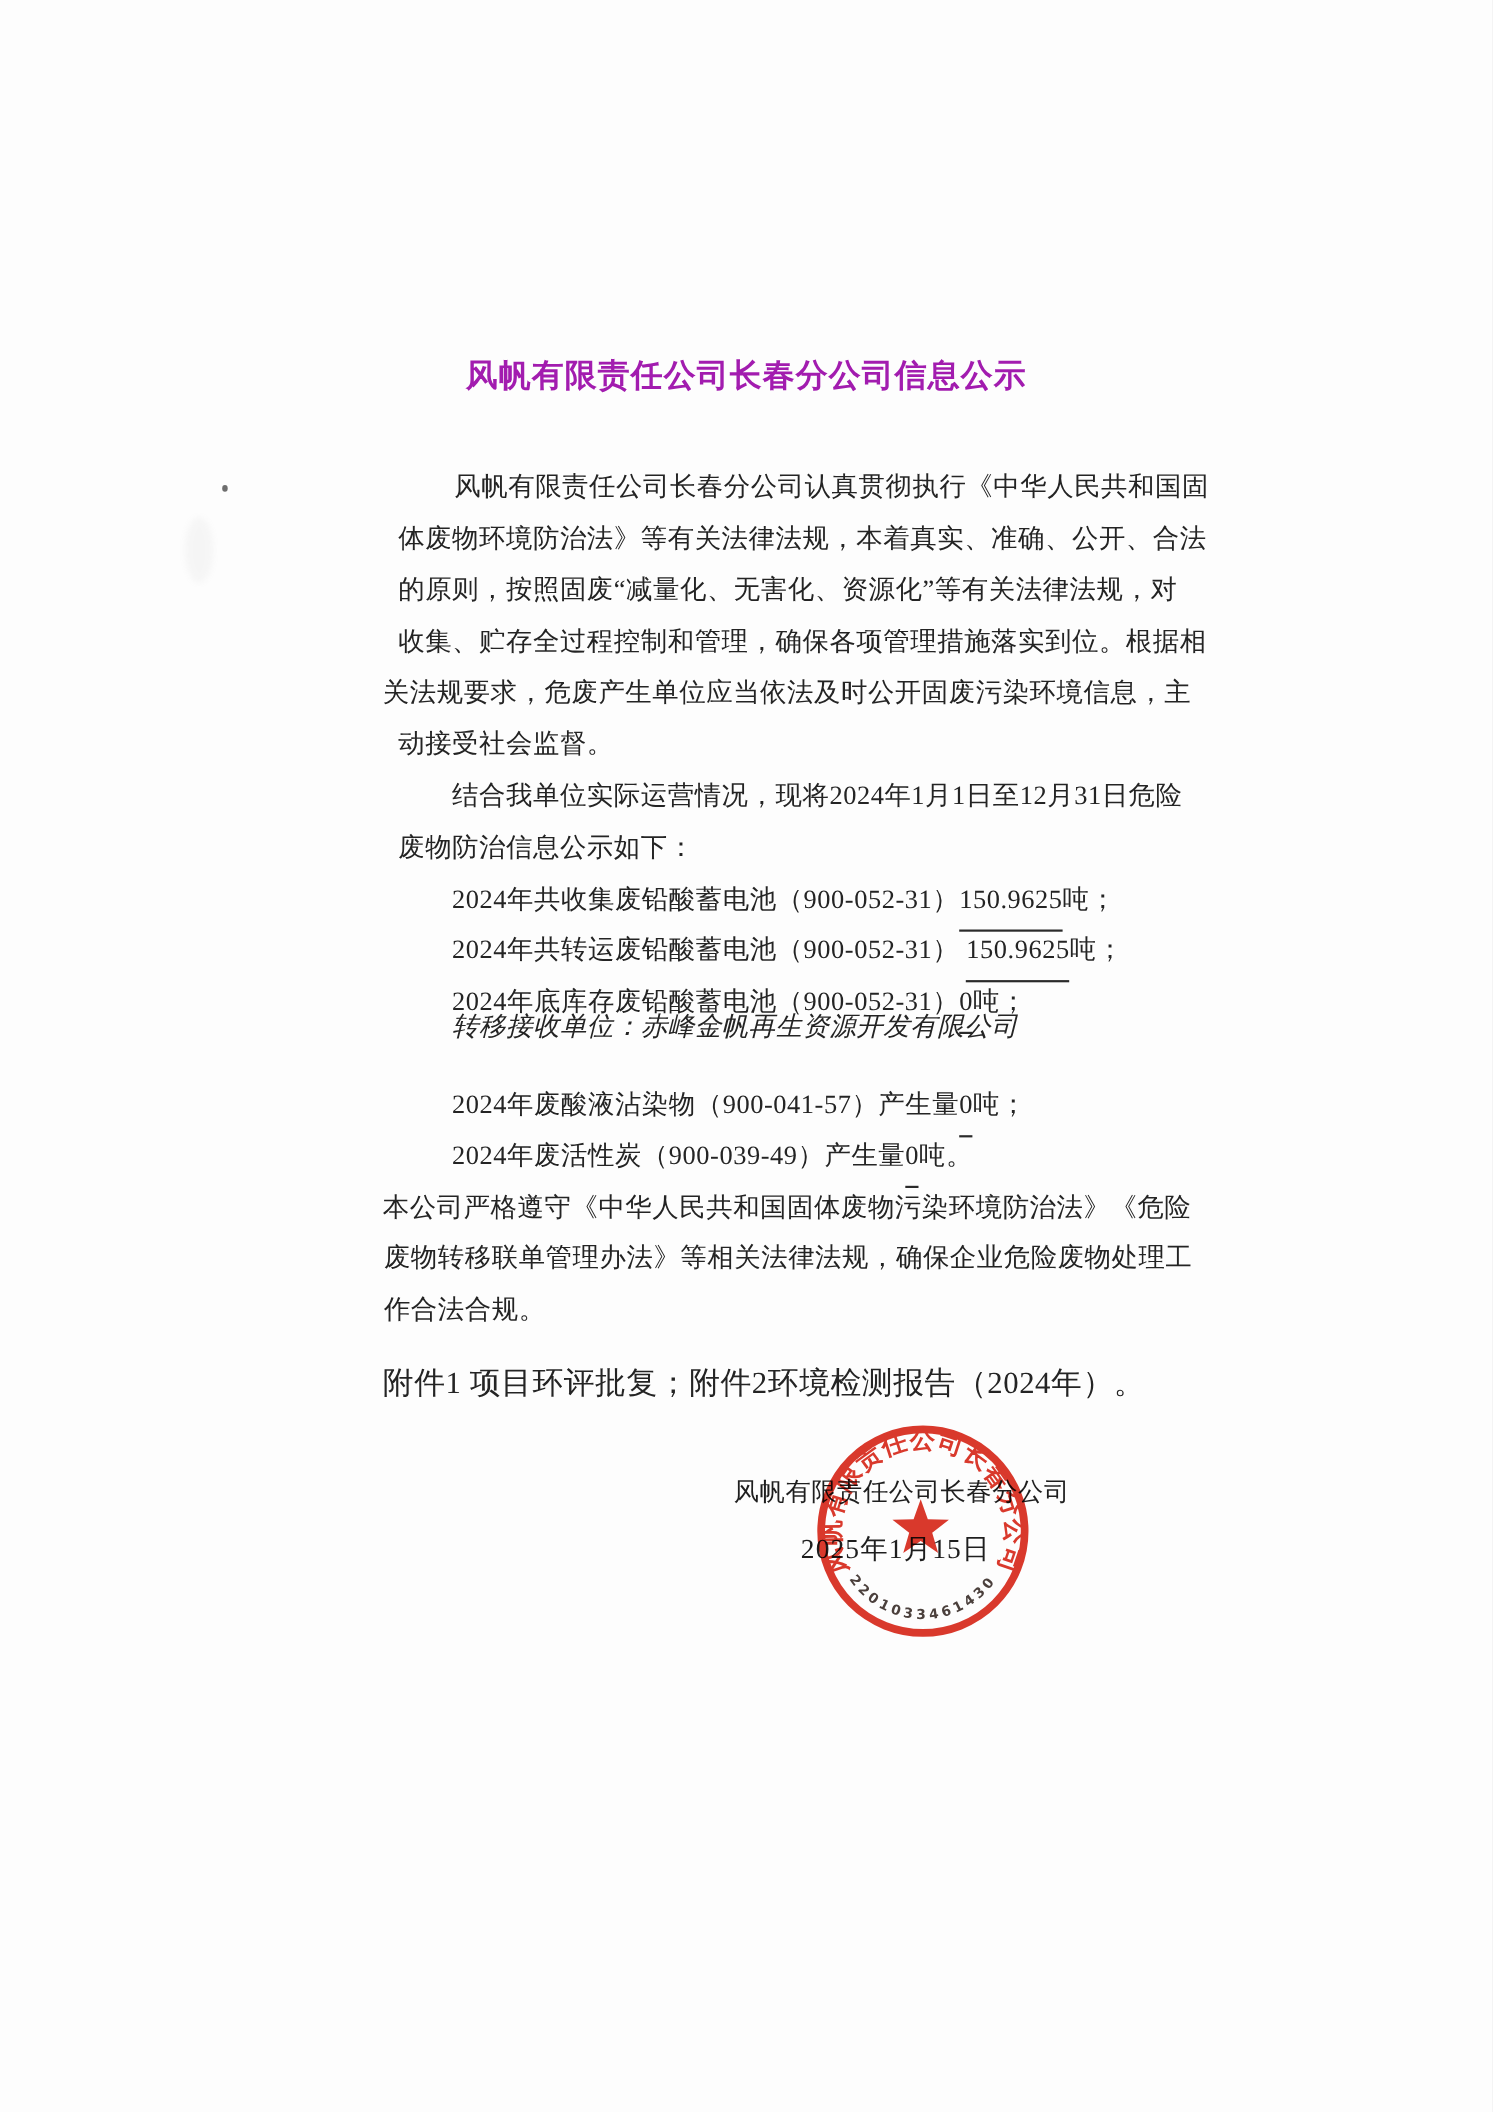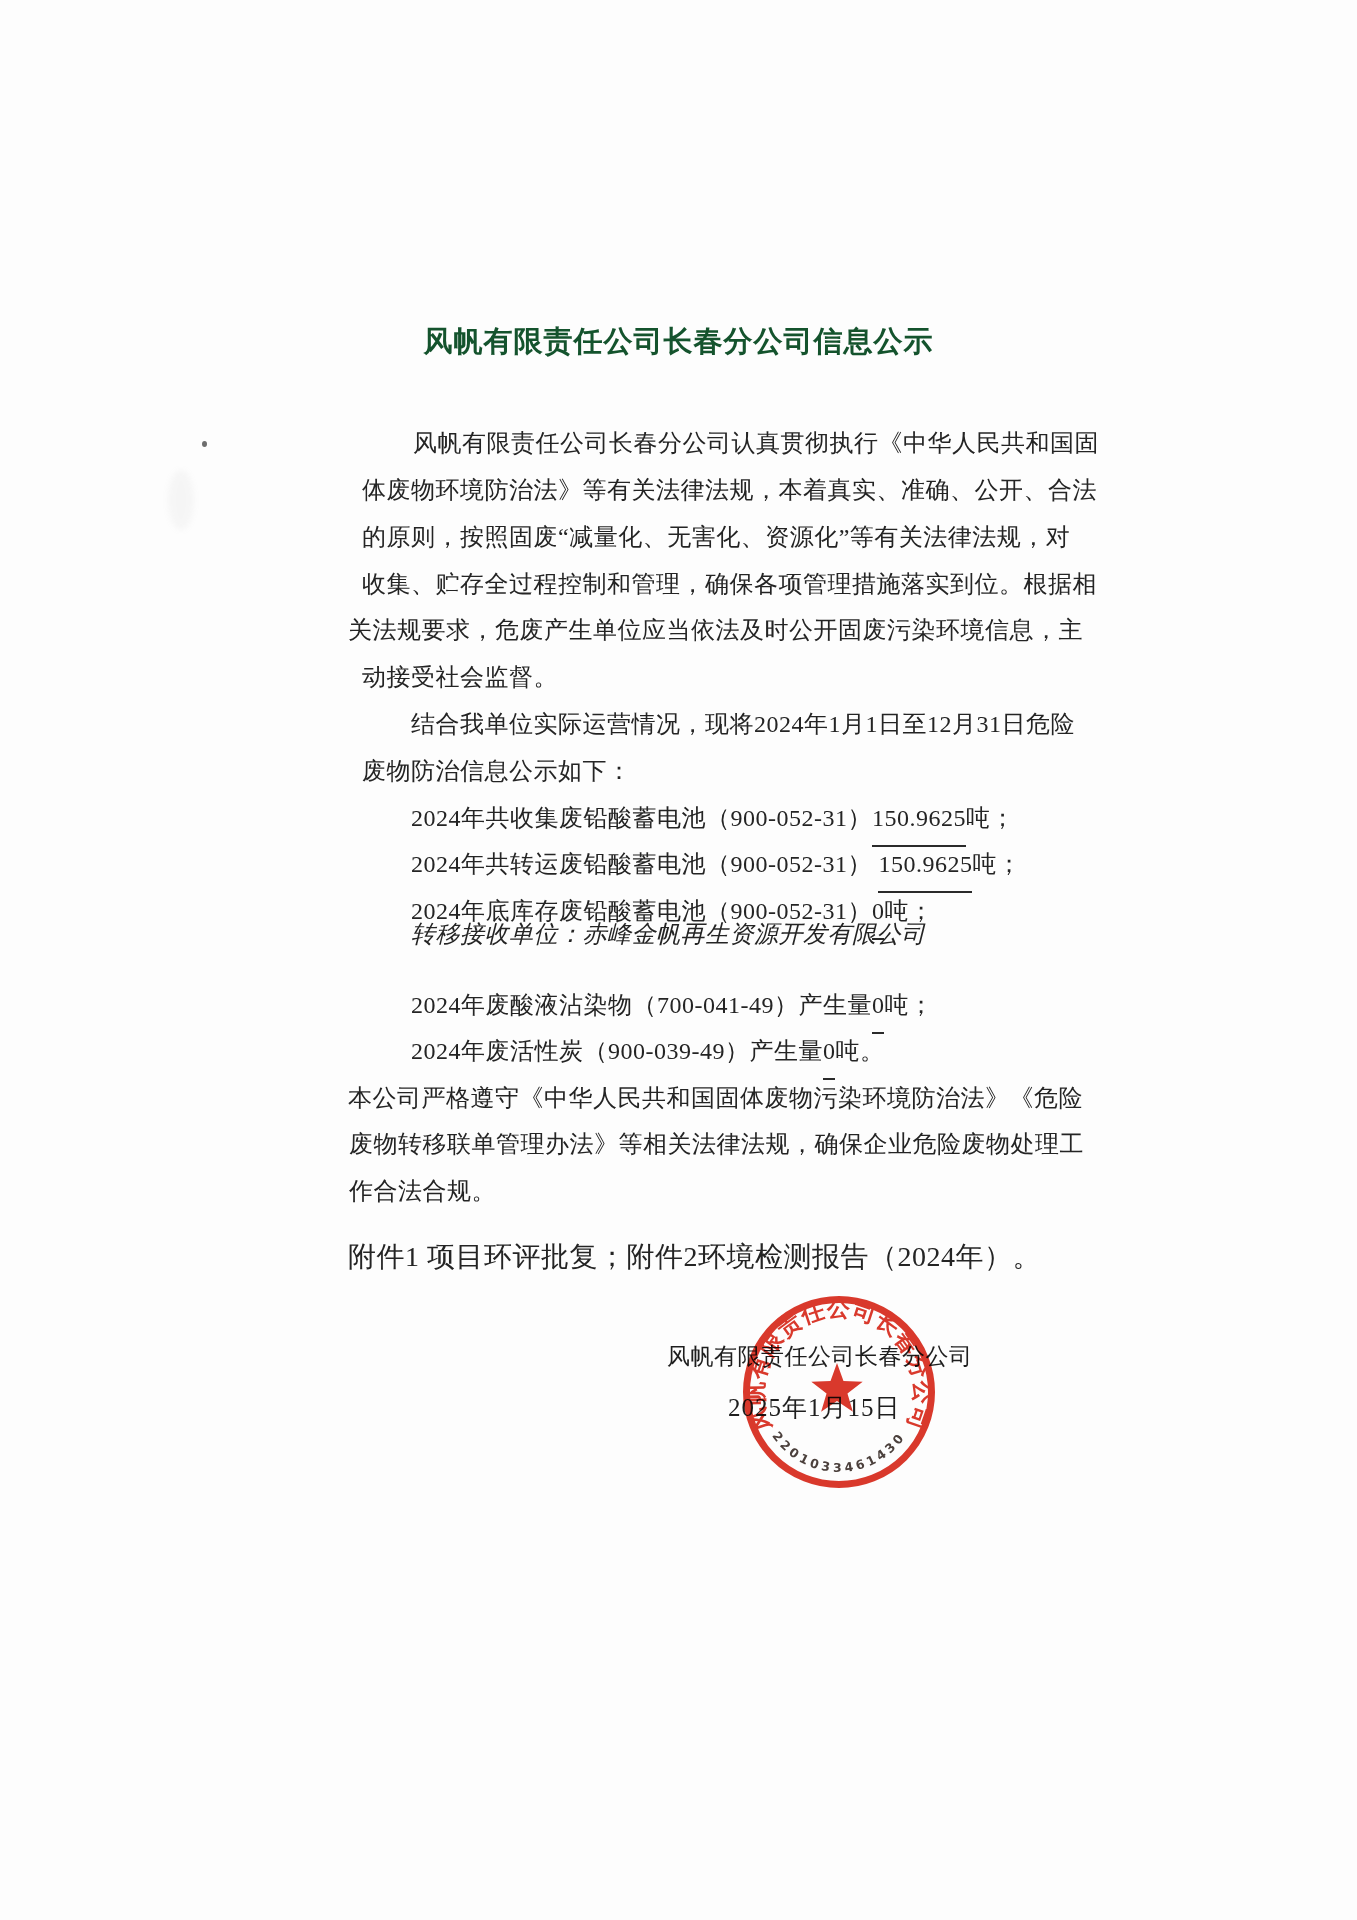--- a/index.html
+++ b/index.html
@@ -7,21 +7,21 @@
     position:relative;
     width:1357px;height:1920px;
     background:#fdfdfd;
     overflow:hidden;
     font-family:"Liberation Serif","DejaVu Serif",serif;
     color:#262626;
   }
   .title{
     position:absolute;top:322px;left:0;width:1357px;
     margin:0;text-align:center;
-    font-size:29px;font-weight:bold;letter-spacing:1px;color:#14532d;
+    font-size:29px;font-weight:bold;letter-spacing:1px;color:#a21caf;
   }
   .bline{
     position:absolute;
     font-size:24px;line-height:30px;white-space:nowrap;
     letter-spacing:0.5px;color:#242424;
   }
   .bline .u{border-bottom:2px solid #2a2a2a;padding-bottom:14px;}
   .attach{
     position:absolute;top:1238px;left:348px;
     font-size:28px;white-space:nowrap;color:#242424;letter-spacing:0.5px;
@@ -69,21 +69,21 @@
       <div class="bline" style="top: 522px; left: 362px;">的原则，按照固废“减量化、无害化、资源化”等有关法律法规，对</div>
       <div class="bline" style="top: 569px; left: 362px;">收集、贮存全过程控制和管理，确保各项管理措施落实到位。根据相</div>
       <div class="bline" style="top: 615px; left: 348px;">关法规要求，危废产生单位应当依法及时公开固废污染环境信息，主</div>
       <div class="bline" style="top: 662px; left: 362px;">动接受社会监督。</div>
       <div class="bline" style="top: 709px; left: 411px;">结合我单位实际运营情况，现将2024年1月1日至12月31日危险</div>
       <div class="bline" style="top: 756px; left: 362px;">废物防治信息公示如下：</div>
       <div class="bline" style="top: 803px; left: 411px;"><span>2024年共收集废铅酸蓄电池（900-052-31）</span><span class="u">150.9625</span><span>吨；</span></div>
       <div class="bline" style="top: 849px; left: 411px;"><span>2024年共转运废铅酸蓄电池（900-052-31） </span><span class="u">150.9625</span><span>吨；</span></div>
       <div class="bline" style="top: 896px; left: 411px;"><span>2024年底库存废铅酸蓄电池（900-052-31）</span><span class="u">0</span><span>吨；</span></div>
       <div class="bline" style="top: 919px; left: 411px; font-style: italic;">转移接收单位：赤峰金帆再生资源开发有限公司</div>
-      <div class="bline" style="top: 990px; left: 411px;"><span>2024年废酸液沾染物（700-041-49）产生量</span><span class="u">0</span><span>吨；</span></div>
+      <div class="bline" style="top: 990px; left: 411px;"><span>2024年废酸液沾染物（900-041-57）产生量</span><span class="u">0</span><span>吨；</span></div>
       <div class="bline" style="top: 1036px; left: 411px;"><span>2024年废活性炭（900-039-49）产生量</span><span class="u">0</span><span>吨。</span></div>
       <div class="bline" style="top: 1083px; left: 348px;">本公司严格遵守《中华人民共和国固体废物污染环境防治法》《危险</div>
       <div class="bline" style="top: 1129px; left: 349px;">废物转移联单管理办法》等相关法律法规，确保企业危险废物处理工</div>
       <div class="bline" style="top: 1176px; left: 349px;">作合法合规。</div>
     </div>
 
   <div class="attach">附件1 项目环评批复；附件2环境检测报告（2024年）。</div>
 
   <div class="sig-company">风帆有限责任公司长春分公司</div>
   <div class="sig-date">2025年1月15日</div>

